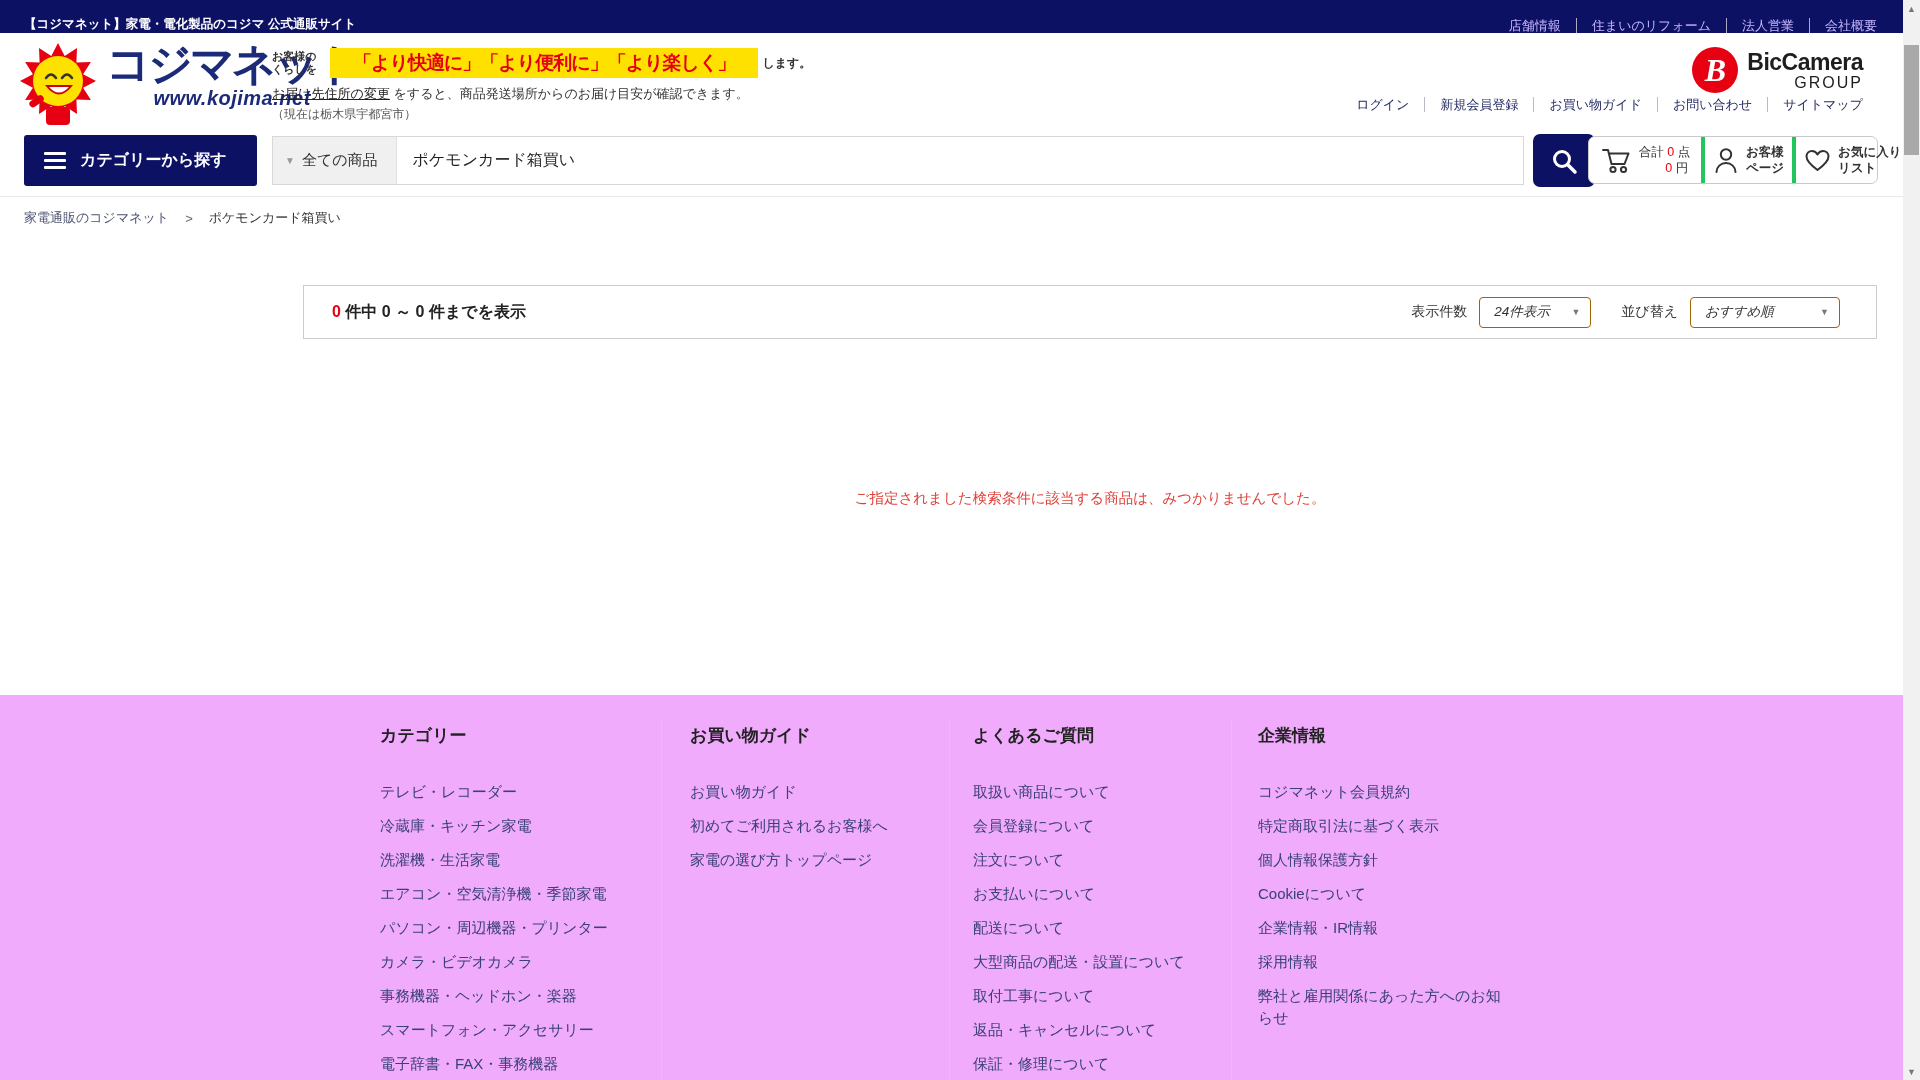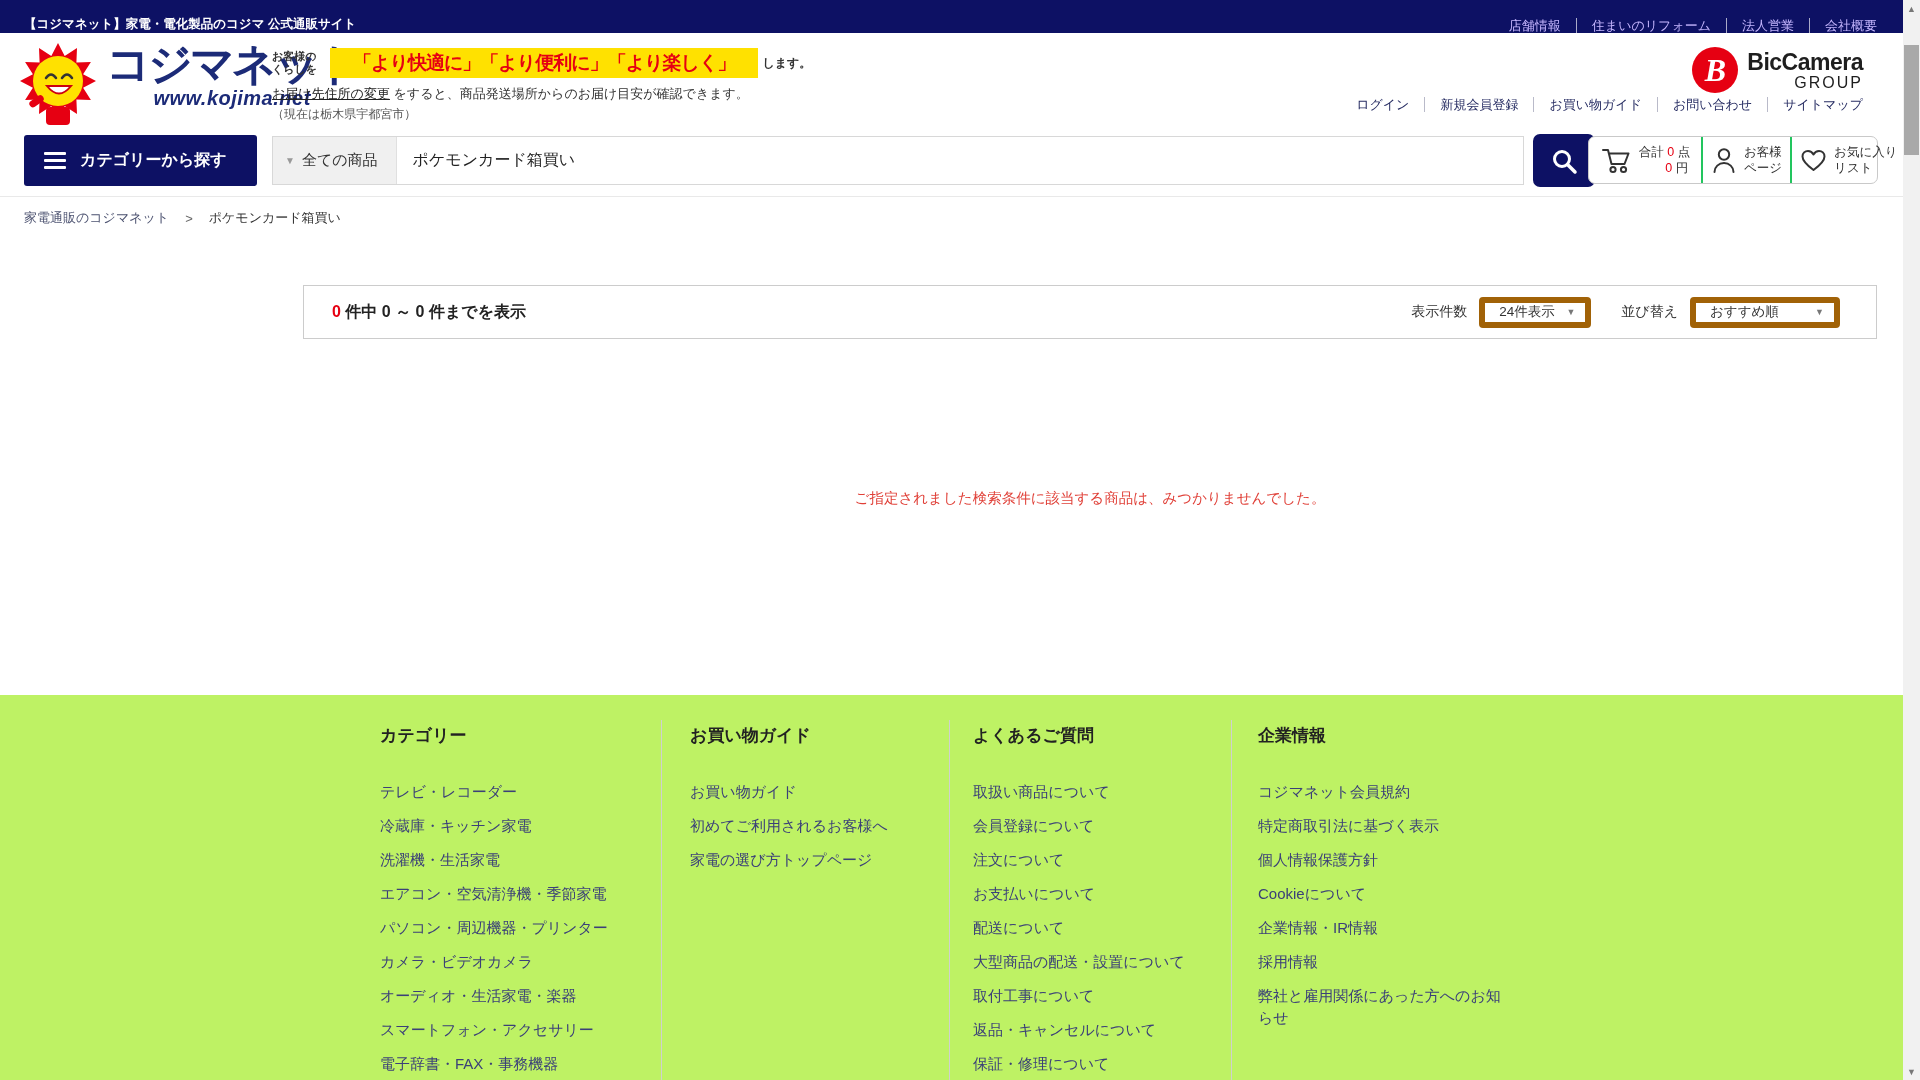--- a/index.html
+++ b/index.html
@@ -85,21 +85,21 @@
   .search-btn {
     position:absolute; left:1533px; top:1px; width:62px; height:53px; background:#0d1164;
     border-radius:7px; display:flex; align-items:center; justify-content:center; cursor:pointer; border:none;
   }
 
   .util-box {
     position:absolute; left:1588px; top:3px; width:290px; height:48px;
     border:1px solid #c9c9c9; border-radius:7px; background:#fff; display:flex; align-items:stretch;
   }
   .util-cell { display:flex; align-items:center; justify-content:center; cursor:pointer; padding:0 8px; }
-  .util-cell + .util-cell { border-left:2px solid #22c55e; }
+  .util-cell + .util-cell { border-left:4px solid #22c55e;font-weight:bold; }
   .cell-cart { flex:0 0 112px; }
   .cell-account { flex:0 0 82px; }
   .cell-fav { flex:1; }
   .util-icon { margin-right:7px; flex:0 0 auto; display:flex; }
   .util-text { font-size:12.5px; color:#333; line-height:16px; white-space:nowrap; }
   .cart-line2 { text-align:right; padding-right:2px; }
   .num-red { color:#e60012; }
 
   
   .breadcrumb { position:absolute; top:209px; left:24px; font-size:13px; color:#333; display:flex; align-items:center; }
@@ -109,35 +109,35 @@
 
   
   .results-panel {
     position:absolute; left:303px; top:285px; width:1574px; height:54px;
     border:1px solid #cccccc; background:#fff; display:flex; align-items:center;
   }
   .result-count { margin-left:28px; font-size:16px; font-weight:bold; color:#222; }
   .result-controls { margin-left:auto; margin-right:36px; display:flex; align-items:center; }
   .ctrl-label { font-size:14px; color:#333; margin-right:12px; }
   .ctrl-select {
-    height:31px; border:6px solid #a16207; border-radius:4px; background:#fff;
+    height:31px; border:1px solid #a16207; border-radius:4px; background:#fff;
     display:flex; align-items:center; justify-content:space-between;
-    padding:0 10px 0 14px; font-size:13.5px; color:#333; cursor:pointer;
+    padding:0 10px 0 14px; font-size:13.5px; color:#333; cursor:pointer;font-style:italic;
   }
   .select-perpage { width:112px; margin-right:30px; }
   .select-sort { width:150px; }
   .select-caret { font-size:9px; color:#777; margin-left:8px; }
 
   .empty-message {
     position:absolute; left:303px; top:489px; width:1574px; text-align:center;
     font-size:14.5px; color:#e04038;
   }
 
   
-  .footer { position:absolute; top:695px; left:0; width:1903px; height:385px; background:#bef264; }
+  .footer { position:absolute; top:695px; left:0; width:1903px; height:385px; background:#f0abfc; }
   .f-divider { position:absolute; top:25px; width:1px; height:360px; background:#cfcfcf; }
   .f-div-1 { left:661px; } .f-div-2 { left:949px; } .f-div-3 { left:1231px; }
   .f-col { position:absolute; top:30px; }
   .f-col-1 { left:380px; width:262px; }
   .f-col-2 { left:690px; width:242px; }
   .f-col-3 { left:973px; width:242px; }
   .f-col-4 { left:1258px; width:250px; }
   .f-col h3 { margin:0 0 34px 0; font-size:17px; font-weight:bold; color:#222; line-height:22px; }
   .f-col ul { list-style:none; margin:0; padding:0; }
   .f-col li { font-size:15px; color:#3b4078; line-height:22px; margin-bottom:12px; cursor:pointer; }
@@ -313,21 +313,21 @@
   <div>
       <div class="f-col f-col-1">
         <h3>カテゴリー</h3>
         <ul>
           <li>テレビ・レコーダー</li>
           <li>冷蔵庫・キッチン家電</li>
           <li>洗濯機・生活家電</li>
           <li>エアコン・空気清浄機・季節家電</li>
           <li>パソコン・周辺機器・プリンター</li>
           <li>カメラ・ビデオカメラ</li>
-          <li>オーディオ・生活家電・楽器</li>
+          <li>事務機器・ヘッドホン・楽器</li>
           <li>スマートフォン・アクセサリー</li>
           <li>電子辞書・FAX・事務機器</li>
         </ul>
       </div>
       <div class="f-col f-col-2">
         <h3>お買い物ガイド</h3>
         <ul>
           <li>お買い物ガイド</li>
           <li>初めてご利用されるお客様へ</li>
           <li>家電の選び方トップページ</li>

